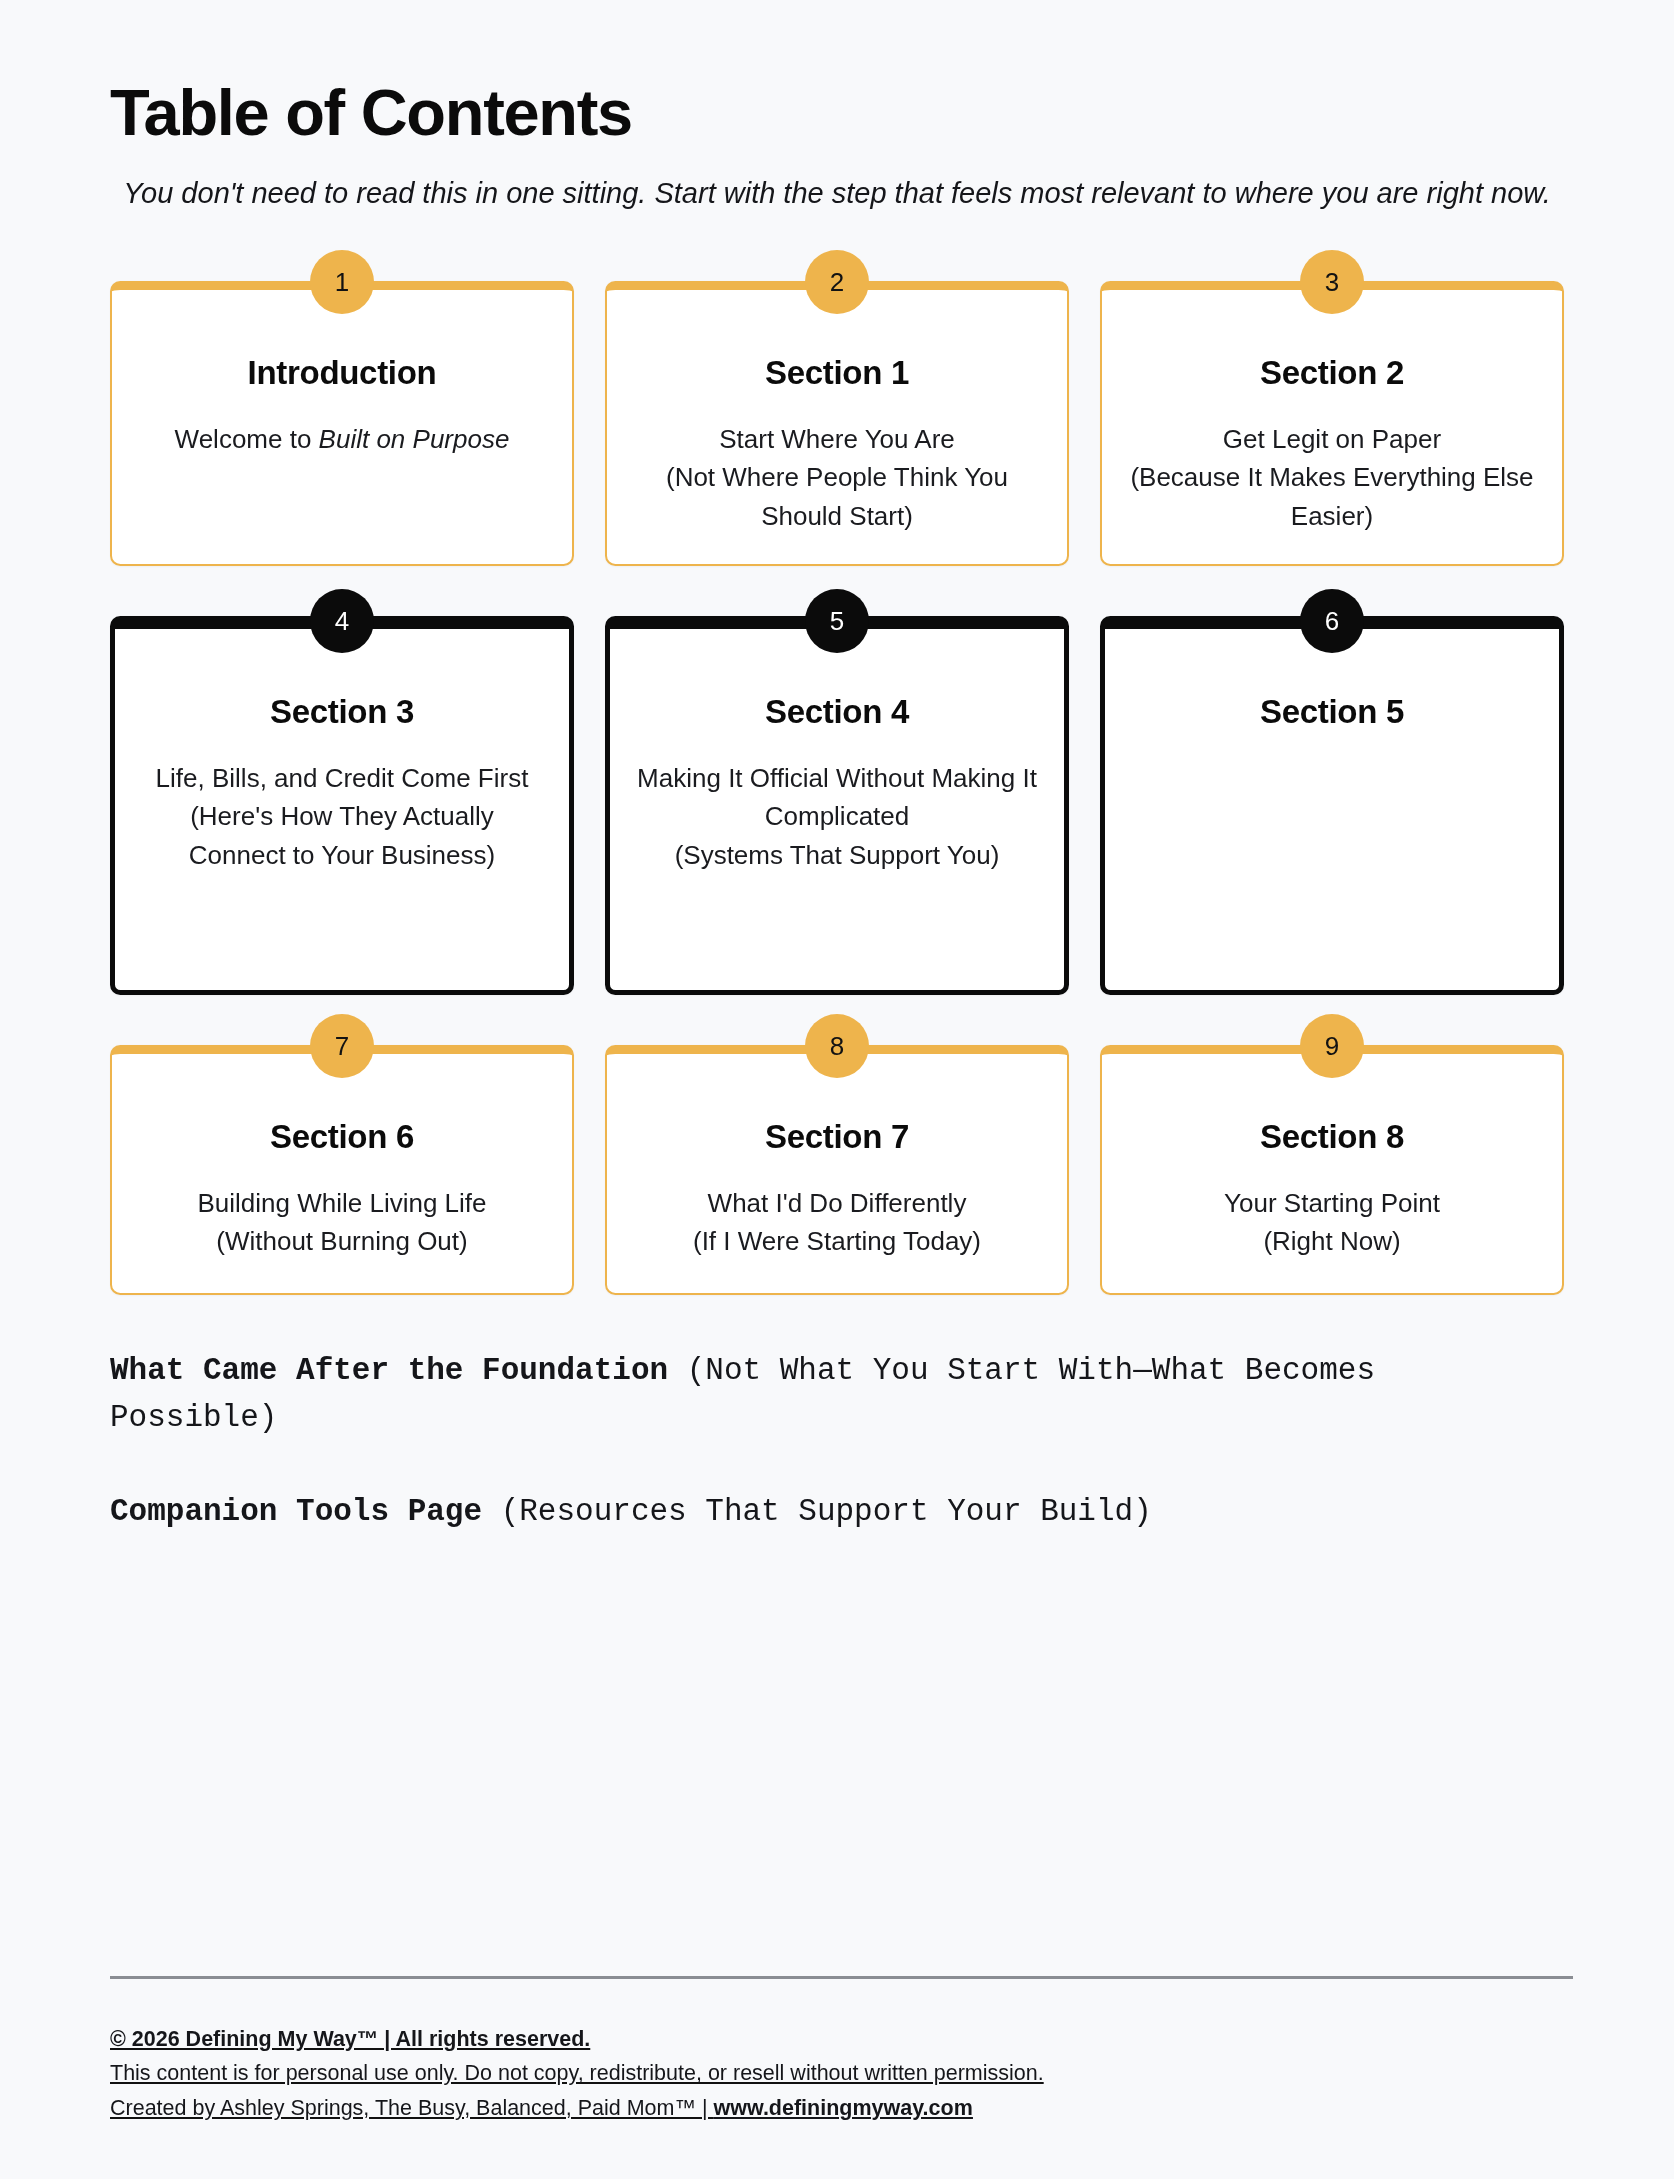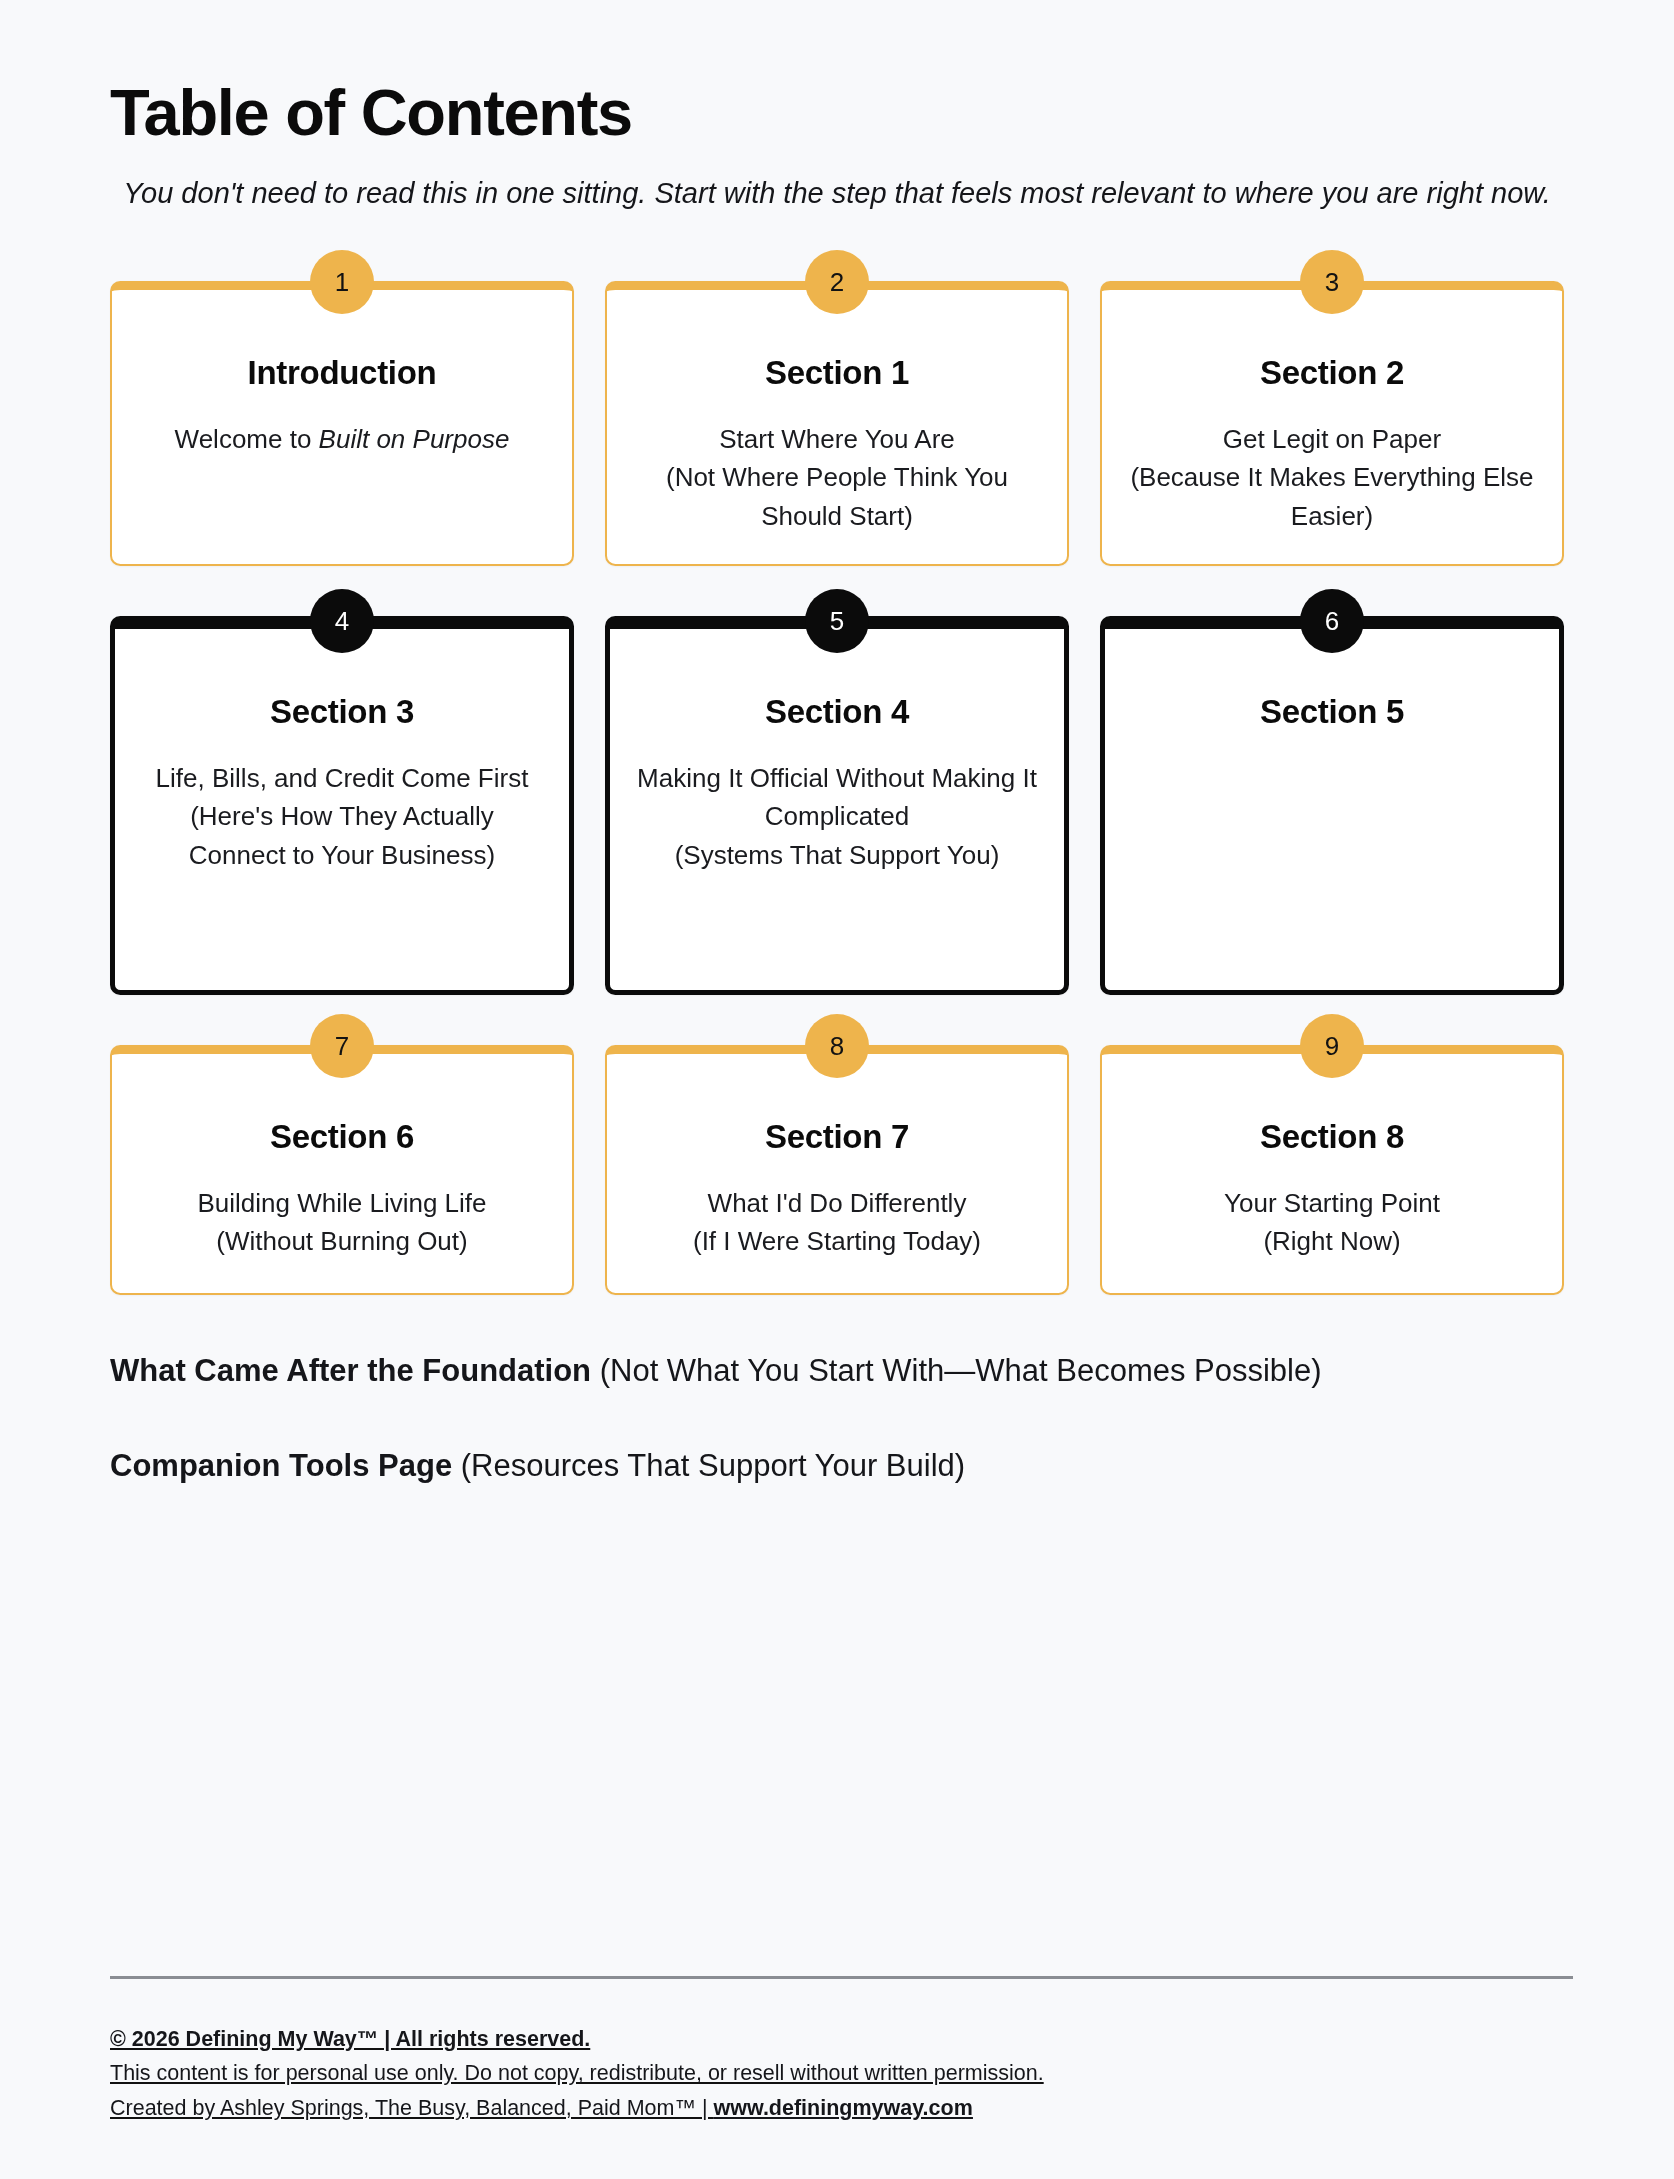--- a/index.html
+++ b/index.html
@@ -119,20 +119,21 @@
   .row-3 .card { min-height: 250px; }
 
   
   .extras { margin-top: 53px; }
 
   .extra-line {
     font-size: 31px;
     line-height: 1.5;
     color: #15161a;
     max-width: 1342px;
+    font-family: Liberation Mono, monospace;
   }
   .extra-line + .extra-line { margin-top: 48px; }
   .extra-line .strong { font-weight: 700; }
 
   
   .footer {
     position: absolute;
     left: 110px;
     right: 101px;
     bottom: 53px;

